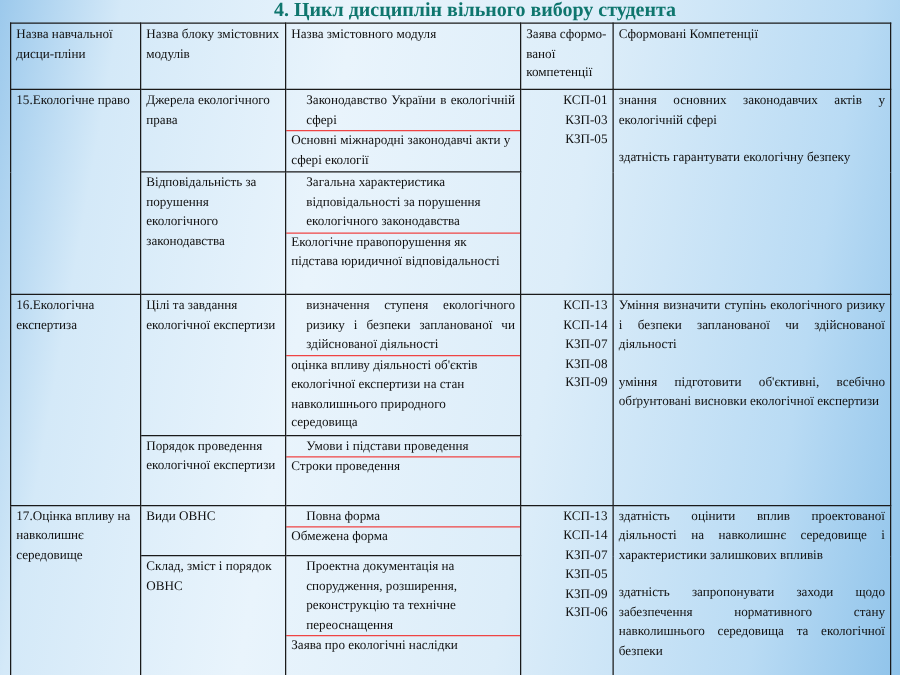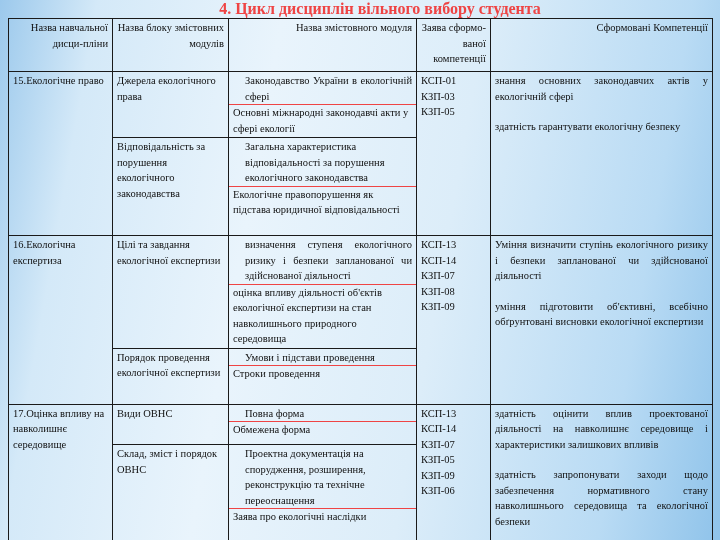--- a/index.html
+++ b/index.html
@@ -5,33 +5,33 @@
   html, body { margin:0; padding:0; }
   body {
     width:720px; height:540px; overflow:hidden; position:relative;
     background: linear-gradient(100deg, #9cc9ec 0%, #d4e9f8 12%, #e9f4fc 35%, #dcedf9 60%, #b9dbf4 85%, #8fc3ea 100%);
     font-family: "Liberation Serif", serif;
     color:#111;
   }
   .title {
     position:absolute; left:0; top:0; width:720px; height:18px;
     text-align:center; font-weight:bold; font-size:16px; line-height:18px;
-    color:#ef4444; padding-left:40px; box-sizing:border-box;
+    color:#0f766e; padding-left:40px; box-sizing:border-box;
   }
   table {
     position:absolute; left:8px; top:18px; width:704px;
     border-collapse:collapse; table-layout:fixed;
     font-size:10.5px; line-height:15.5px;
   }
   td, th {
     border:1px solid #1a1a1a; vertical-align:top; padding:1px 4px;
     font-weight:normal; background:transparent;
   }
-  th { text-align:right; height:50px;margin-left:44px; }
-  .c-code { text-align:left; }
+  th { text-align:left; height:50px;margin-left:44px; }
+  .c-code { text-align:right; }
   .just { text-align:justify; }
   .comp p { margin:0 0 15px 0; text-align:justify; }
   .inner-list div { padding:0;margin-left:12px; }
   .inner-list div + div { border-top:1px solid #ef4444; margin:0 -4px; padding:0 4px; }
 </style>
 </head>
 <body>
 
 <div class="title">4. Цикл дисциплін вільного вибору студента</div>
 

